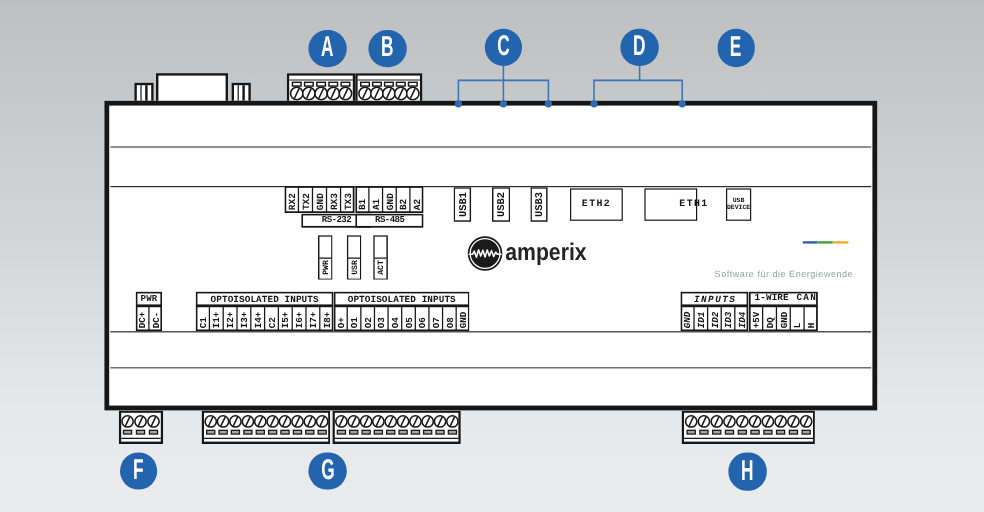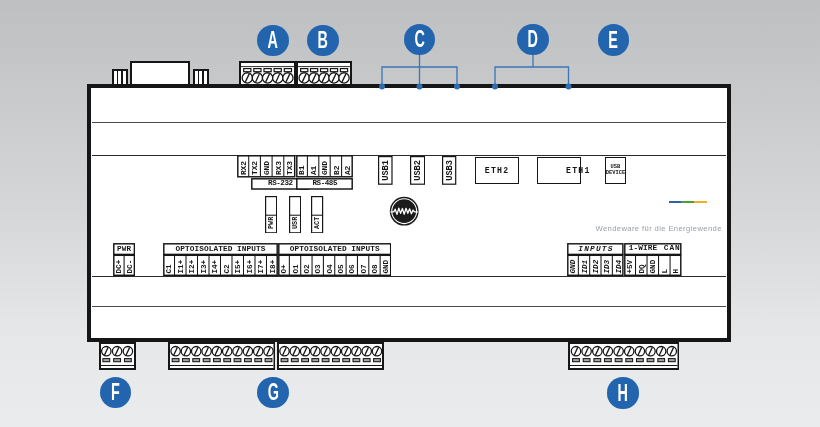--- a/index.html
+++ b/index.html
@@ -298,30 +298,33 @@
     </div>
 
 <div style="position:absolute;left:389px;top:196px;">
       <svg width="30.5" height="30.5" style="display:block">
         <circle cx="15.2" cy="15.2" r="14.4" fill="#1b1b1b"></circle>
         <circle cx="15.2" cy="15.2" r="12.4" fill="none" stroke="#ffffff" stroke-width="1.05"></circle>
         <polyline points="2.0,15.9 4.8,15.9 6.2,13.2 8.0,18.4 9.8,12.2 11.6,17.4 13.4,12.5 15.2,18.2 17.0,12.3 18.8,17.3 20.6,12.8 22.4,17.8 24.1,14.0 25.4,15.9 28.5,15.9" fill="none" stroke="#ffffff" stroke-width="1.3" stroke-linejoin="round" stroke-linecap="round"></polyline>
       </svg>
     </div>
 
+<div style="position:absolute;left:421.3px;top:200.6px;width:80px;height:26px;">
+      <span style="position:absolute;left:0;top:0;font:bold 20px 'Liberation Sans',sans-serif;line-height:20px;color:#242424;letter-spacing:0;transform:scaleX(0.885);transform-origin:left top;">amperix</span>
+    </div>
 
 <div style="position:absolute;left:668.6px;top:200.8px;width:38.6px;height:2.4px;display:flex;">
       <div style="width:12.9px;background:#2e61a9;"></div>
       <div style="width:12.9px;background:#4aa03c;"></div>
       <div style="width:12.8px;background:#f0ae2a;"></div>
     </div>
 
 
 <div style="position:absolute;left:595.5px;top:224.8px;width:116px;">
-      <span style="position:absolute;left:0;top:0;font:7.6px 'Liberation Sans',sans-serif;line-height:7.6px;color:#989ea2;letter-spacing:0.4px;transform-origin:left top;white-space:nowrap;">Wendeware für die Energiewende</span>
+      <span style="position:absolute;left:0;top:0;font:7.6px 'Liberation Sans',sans-serif;line-height:7.6px;color:#989ea2;letter-spacing:0.4px;transform-origin:left top;white-space:nowrap;">Software für die Energiewende</span>
     </div>
 
 <div style="position:absolute;left:112.8px;top:242.8px;">
       <svg width="22.2" height="33.1" viewBox="0 0 22.2 33.1" style="display:block">
         <rect x="0.8" y="0.8" width="20.599999999999998" height="10.6" fill="#fff" stroke="#161616" stroke-width="1.45"></rect>
         <text x="11.1" y="6.25" font-family="Liberation Mono" font-size="7.6" font-weight="bold" fill="#161616" text-anchor="middle" dominant-baseline="middle" textLength="14" lengthAdjust="spacing">PWR</text>
         <rect x="0.8" y="12.3" width="20.599999999999998" height="20.0" fill="#fff" stroke="#161616" stroke-width="1.45"></rect>
         <line x1="11.10" y1="12.5" x2="11.10" y2="32.1" stroke="#161616" stroke-width="1.05"></line>
         <text x="6.15" y="30.60" transform="rotate(-90 6.15 30.60)" font-family="Liberation Mono" font-size="7.7" font-weight="bold" fill="#161616" text-anchor="start" dominant-baseline="middle">DC+</text>
         <text x="17.25" y="30.60" transform="rotate(-90 17.25 30.60)" font-family="Liberation Mono" font-size="7.7" font-weight="bold" fill="#161616" text-anchor="start" dominant-baseline="middle">DC-</text>

